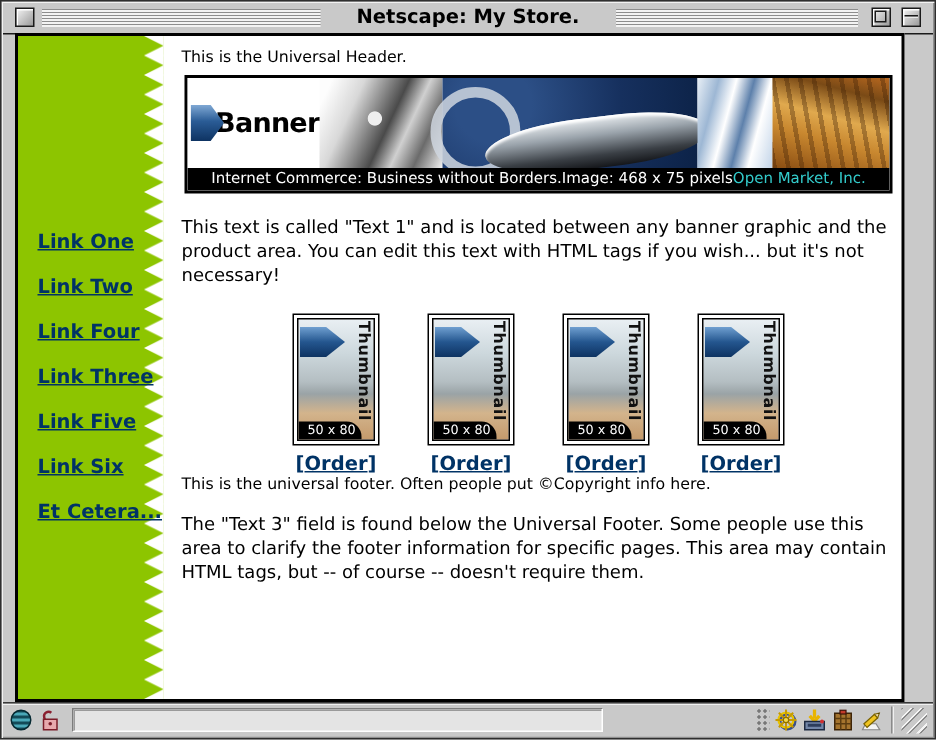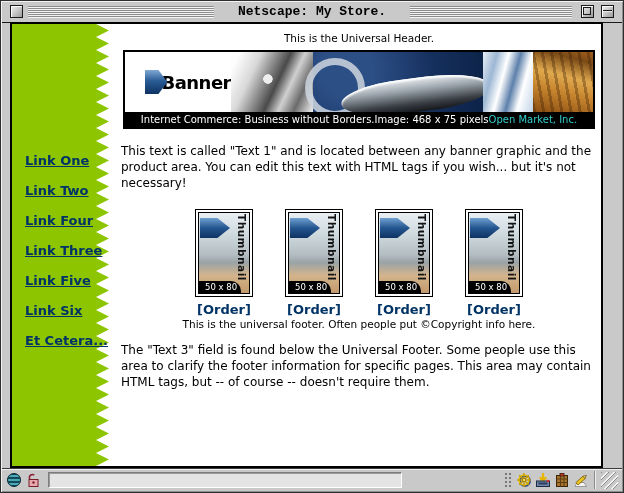--- a/index.html
+++ b/index.html
@@ -7,21 +7,21 @@
     width:624px;height:493px;position:relative;box-sizing:border-box;
     background:#c9c9c9;border:1px solid #2e2e2e;overflow:hidden;
     box-shadow:inset 1px 1px 0 #f2f2f2, inset -1px -1px 0 #8f8f8f;
     font-family:"DejaVu Sans","Liberation Sans",sans-serif;color:#000;
   }
   
   .titlebar{position:absolute;top:1px;left:1px;right:1px;height:20px;background:#c9c9c9;border-bottom:1px solid #1a1a1a;}
   .stripes{position:absolute;top:4px;bottom:4px;background:repeating-linear-gradient(to bottom,#8d8d8d 0 1px,#f3f3f3 1px 2px);}
   .stripes.l{left:26px;right:50%;margin-right:78px;}
   .stripes.r{right:50px;left:50%;margin-left:78px;}
-  .win-title{position:absolute;left:50%;top:2px;transform:translateX(-50%);padding:0 24px;font-size:13px;font-weight:bold;white-space:nowrap;background:#c9c9c9;font-family:Liberation Mono, monospace;}
+  .win-title{position:absolute;left:50%;top:2px;transform:translateX(-50%);padding:0 24px;font-size:13px;font-weight:bold;white-space:nowrap;background:#c9c9c9;}
   .tb-box{position:absolute;top:3px;width:13px;height:13px;box-sizing:border-box;border:1px solid #1a1a1a;background:linear-gradient(135deg,#f4f4f4,#9a9a9a);box-shadow:inset 1px 1px 0 #ffffff;}
   .tb-close{left:8px;}
   .tb-zoom{right:28px;}
   .tb-zoom::after{content:"";position:absolute;left:1px;top:1px;width:6px;height:6px;border:1px solid #1a1a1a;}
   .tb-collapse{right:8px;}
   .tb-collapse::after{content:"";position:absolute;left:1px;right:1px;top:4px;height:1px;background:#1a1a1a;box-shadow:0 1px 0 #e9e9e9;}
 
   
   .frame{position:absolute;top:21px;left:9px;width:593px;height:446px;box-sizing:border-box;border:2px solid #000;background:#fff;overflow:hidden;}
 
@@ -29,31 +29,31 @@
   .sidebar{position:absolute;left:0;top:0;bottom:0;width:97px;padding-left:44px;}
   .sb-solid{position:absolute;left:0;top:0;bottom:0;width:84px;background:var(--green);}
   .sb-zig{position:absolute;left:84px;top:0;bottom:0;width:13px;}
   .sb-zig svg{display:block;width:13px;height:100%;}
   .sb-links{position:absolute;left:13px;top:126px;list-style:none;margin:0;padding:0;z-index:2;}
   .sb-links li{height:30px;}
   .sb-links a{font-size:13px;font-weight:bold;color:var(--navy);text-decoration:underline;cursor:pointer;white-space:nowrap;}
 
   
   .main{position:absolute;left:97px;top:0;right:0;bottom:0;padding:8px 4px 0 12px;}
-  .small-center{font-size:10.5px;text-align:center;}
+  .small-center{font-size:10.5px;text-align:left;}
   .para{font-size:12px;line-height:16px;margin:0;}
   .t1{margin-top:14px;}
   .t2{margin-top:10px;}
   .t3{margin-top:12px;}
   .ufooter{}
 
   
   .banner{position:relative;width:468px;height:75px;border:2px solid #000;margin:6px auto 0;display:flex;overflow:hidden;background:#fff;}
   .bseg{height:60px;position:relative;flex:0 0 auto;}
-  .bs1{width:88px;background:#fff;display:flex;align-items:center;padding-left:18px;}
+  .bs1{width:88px;background:#fff;display:flex;align-items:center;}
   .b-arrow{width:46px;height:24px;margin-left:2px;background:linear-gradient(180deg,#7fa8d4 0%,#2a5c96 45%,#0e3362 100%);clip-path:polygon(0 0,60% 0,100% 50%,60% 100%,0 100%);filter:drop-shadow(2px 2px 0 #aaa);}
   .b-word{font-size:18px;font-weight:bold;margin-left:-6px;letter-spacing:-0.5px;}
   .bs2{width:82px;background:
       radial-gradient(circle at 45% 45%, #eee 0 8%, transparent 9%),
       linear-gradient(115deg,#fdfdfd 8%,#d8d8d8 28%,#8f8f8f 42%,#4a4a4a 55%,#d0d0d0 68%,#6b6b6b 82%,#f2f2f2 100%);}
   .bs3{width:170px;background:radial-gradient(circle at 20% 30%,#2c4f86 0 18%,#16305e 60%,#0c2247 100%);}
   .bs3 .ring{position:absolute;left:-8px;top:6px;width:46px;height:46px;border:7px solid #cfd6df;border-radius:50%;opacity:.85;}
   .bs3 .mouse{position:absolute;left:28px;top:26px;width:150px;height:34px;border-radius:50%/60%;transform:rotate(-7deg);background:linear-gradient(180deg,#e8ecef 0%,#9aa3ab 35%,#3a3f45 75%,#14161a 100%);box-shadow:inset 0 2px 2px #fff;}
   .bs4{width:50px;background:linear-gradient(105deg,#e8eff6 0%,#9db7d4 22%,#ffffff 40%,#5d80ab 58%,#ffffff 75%,#c2d4e8 100%);}
   .bs5{width:78px;background:
@@ -65,21 +65,21 @@
   
   .products{margin-top:18px;display:flex;justify-content:center;gap:32px;}
   .thumb{text-align:center;}
   .thumb-frame{display:inline-block;border:1px solid #000;padding:2px;background:#fff;}
   .thumb-img{position:relative;width:50px;height:80px;border:1px solid #000;overflow:hidden;
       background:linear-gradient(180deg,#e9eff3 0%,#cdd8dd 28%,#b4bec2 52%,#9aa3a6 62%,#d3b48c 78%,#c49a6c 100%);}
   .thumb-arrow{position:absolute;left:1px;top:5px;width:30px;height:20px;background:linear-gradient(180deg,#6f9fd0 0%,#24568f 50%,#0e3362 100%);clip-path:polygon(0 0,58% 0,100% 50%,58% 100%,0 100%);filter:drop-shadow(2px 2px 0 rgba(100,100,100,.6));}
   .thumb-vtext{position:absolute;top:1px;right:1px;writing-mode:vertical-rl;font-size:10.5px;font-weight:bold;letter-spacing:0.5px;color:#111;}
   .thumb-size{position:absolute;left:0;bottom:0;background:#000;color:#fff;font-size:8.5px;padding:1px 4px 1px 6px;border-top-right-radius:10px;}
   .order{display:inline-block;margin-top:4px;font-size:13px;font-weight:bold;color:var(--navy);text-decoration:none;cursor:pointer;}
-  .order .ou{}
+  .order .ou{text-decoration:underline;}
 
   
   .statusbar{position:absolute;left:1px;right:1px;bottom:1px;height:23px;background:#c9c9c9;border-top:1px solid #3a3a3a;box-shadow:inset 0 1px 0 #f0f0f0;display:flex;align-items:center;padding:0 4px;box-sizing:border-box;gap:3px;}
   .sb-icon{width:16px;height:16px;flex:0 0 auto;cursor:pointer;}
   .status-field{flex:0 0 352px;height:14px;margin-left:4px;background:#e4e4e4;border:1px solid #7c7c7c;border-bottom-color:#fff;border-right-color:#fff;box-shadow:inset 1px 1px 0 #9a9a9a;}
   .spacer{flex:1;}
   .dots{width:9px;height:16px;flex:0 0 auto;background:radial-gradient(circle at 2px 2px,#777 0 1px,transparent 1.2px);background-size:4px 4px;cursor:grab;}
   .vsep{width:0;height:18px;border-left:1px solid #8a8a8a;border-right:1px solid #f0f0f0;margin:0 2px;}
   .grip{width:17px;height:17px;flex:0 0 auto;background:repeating-linear-gradient(-45deg,transparent 0 3px,#8a8a8a 3px 4px,#f4f4f4 4px 5px);cursor:nwse-resize;}
 

